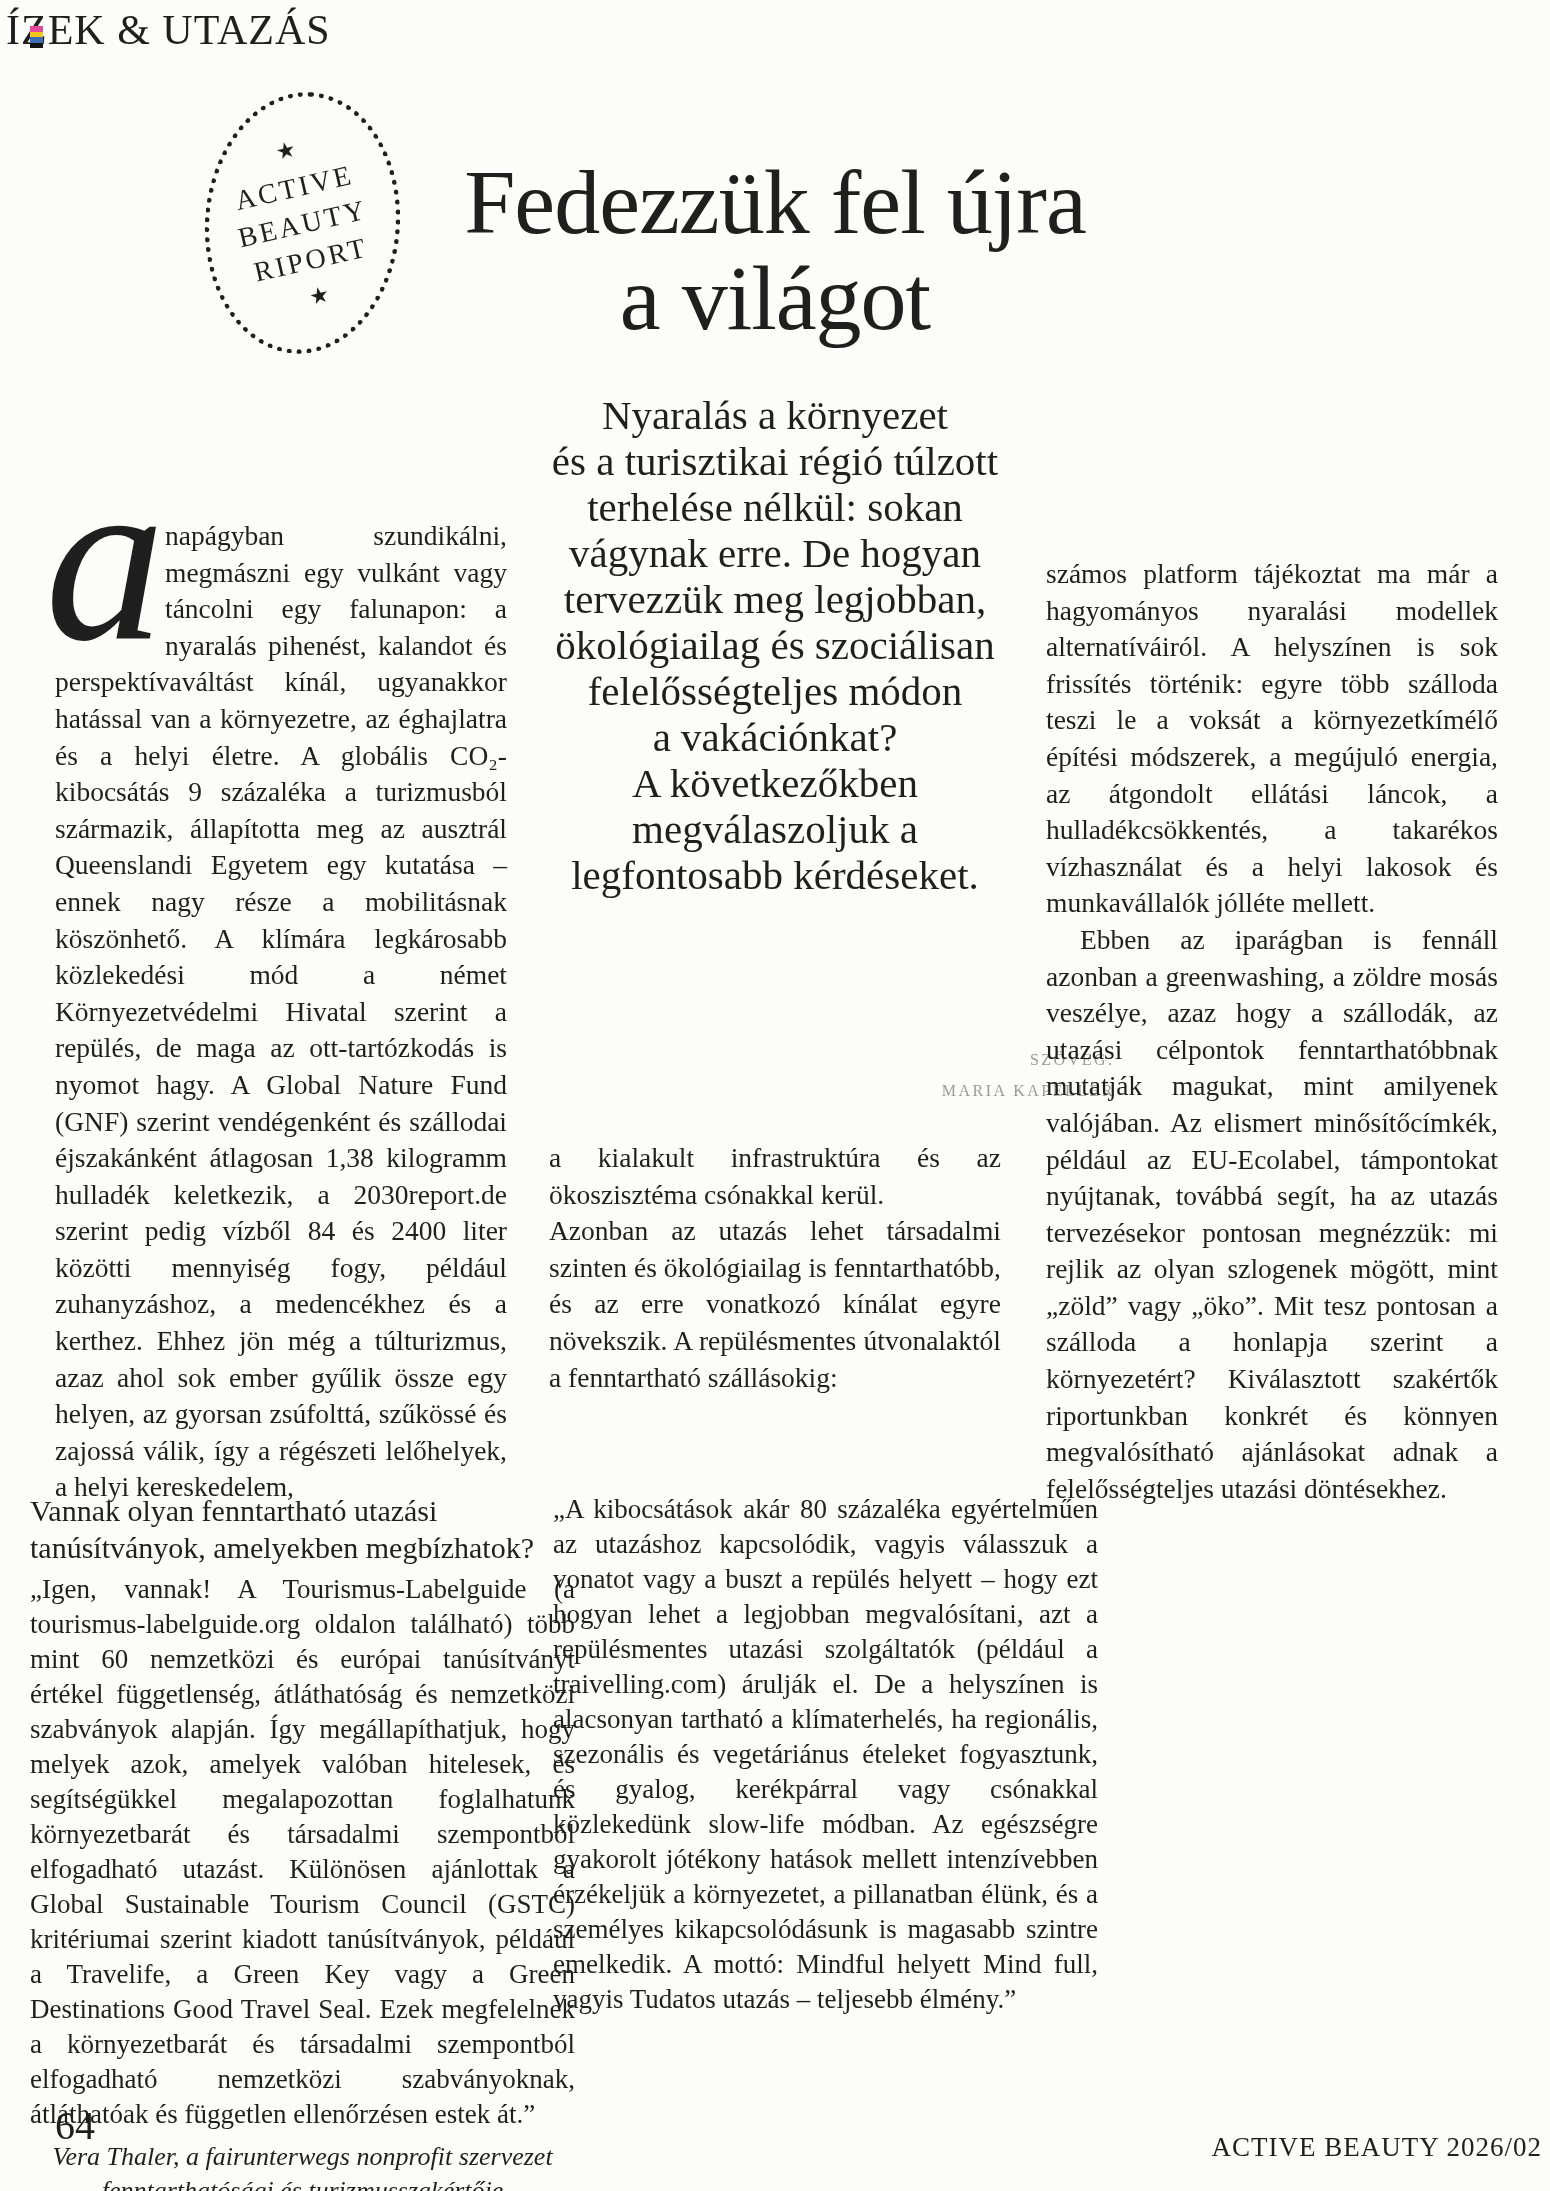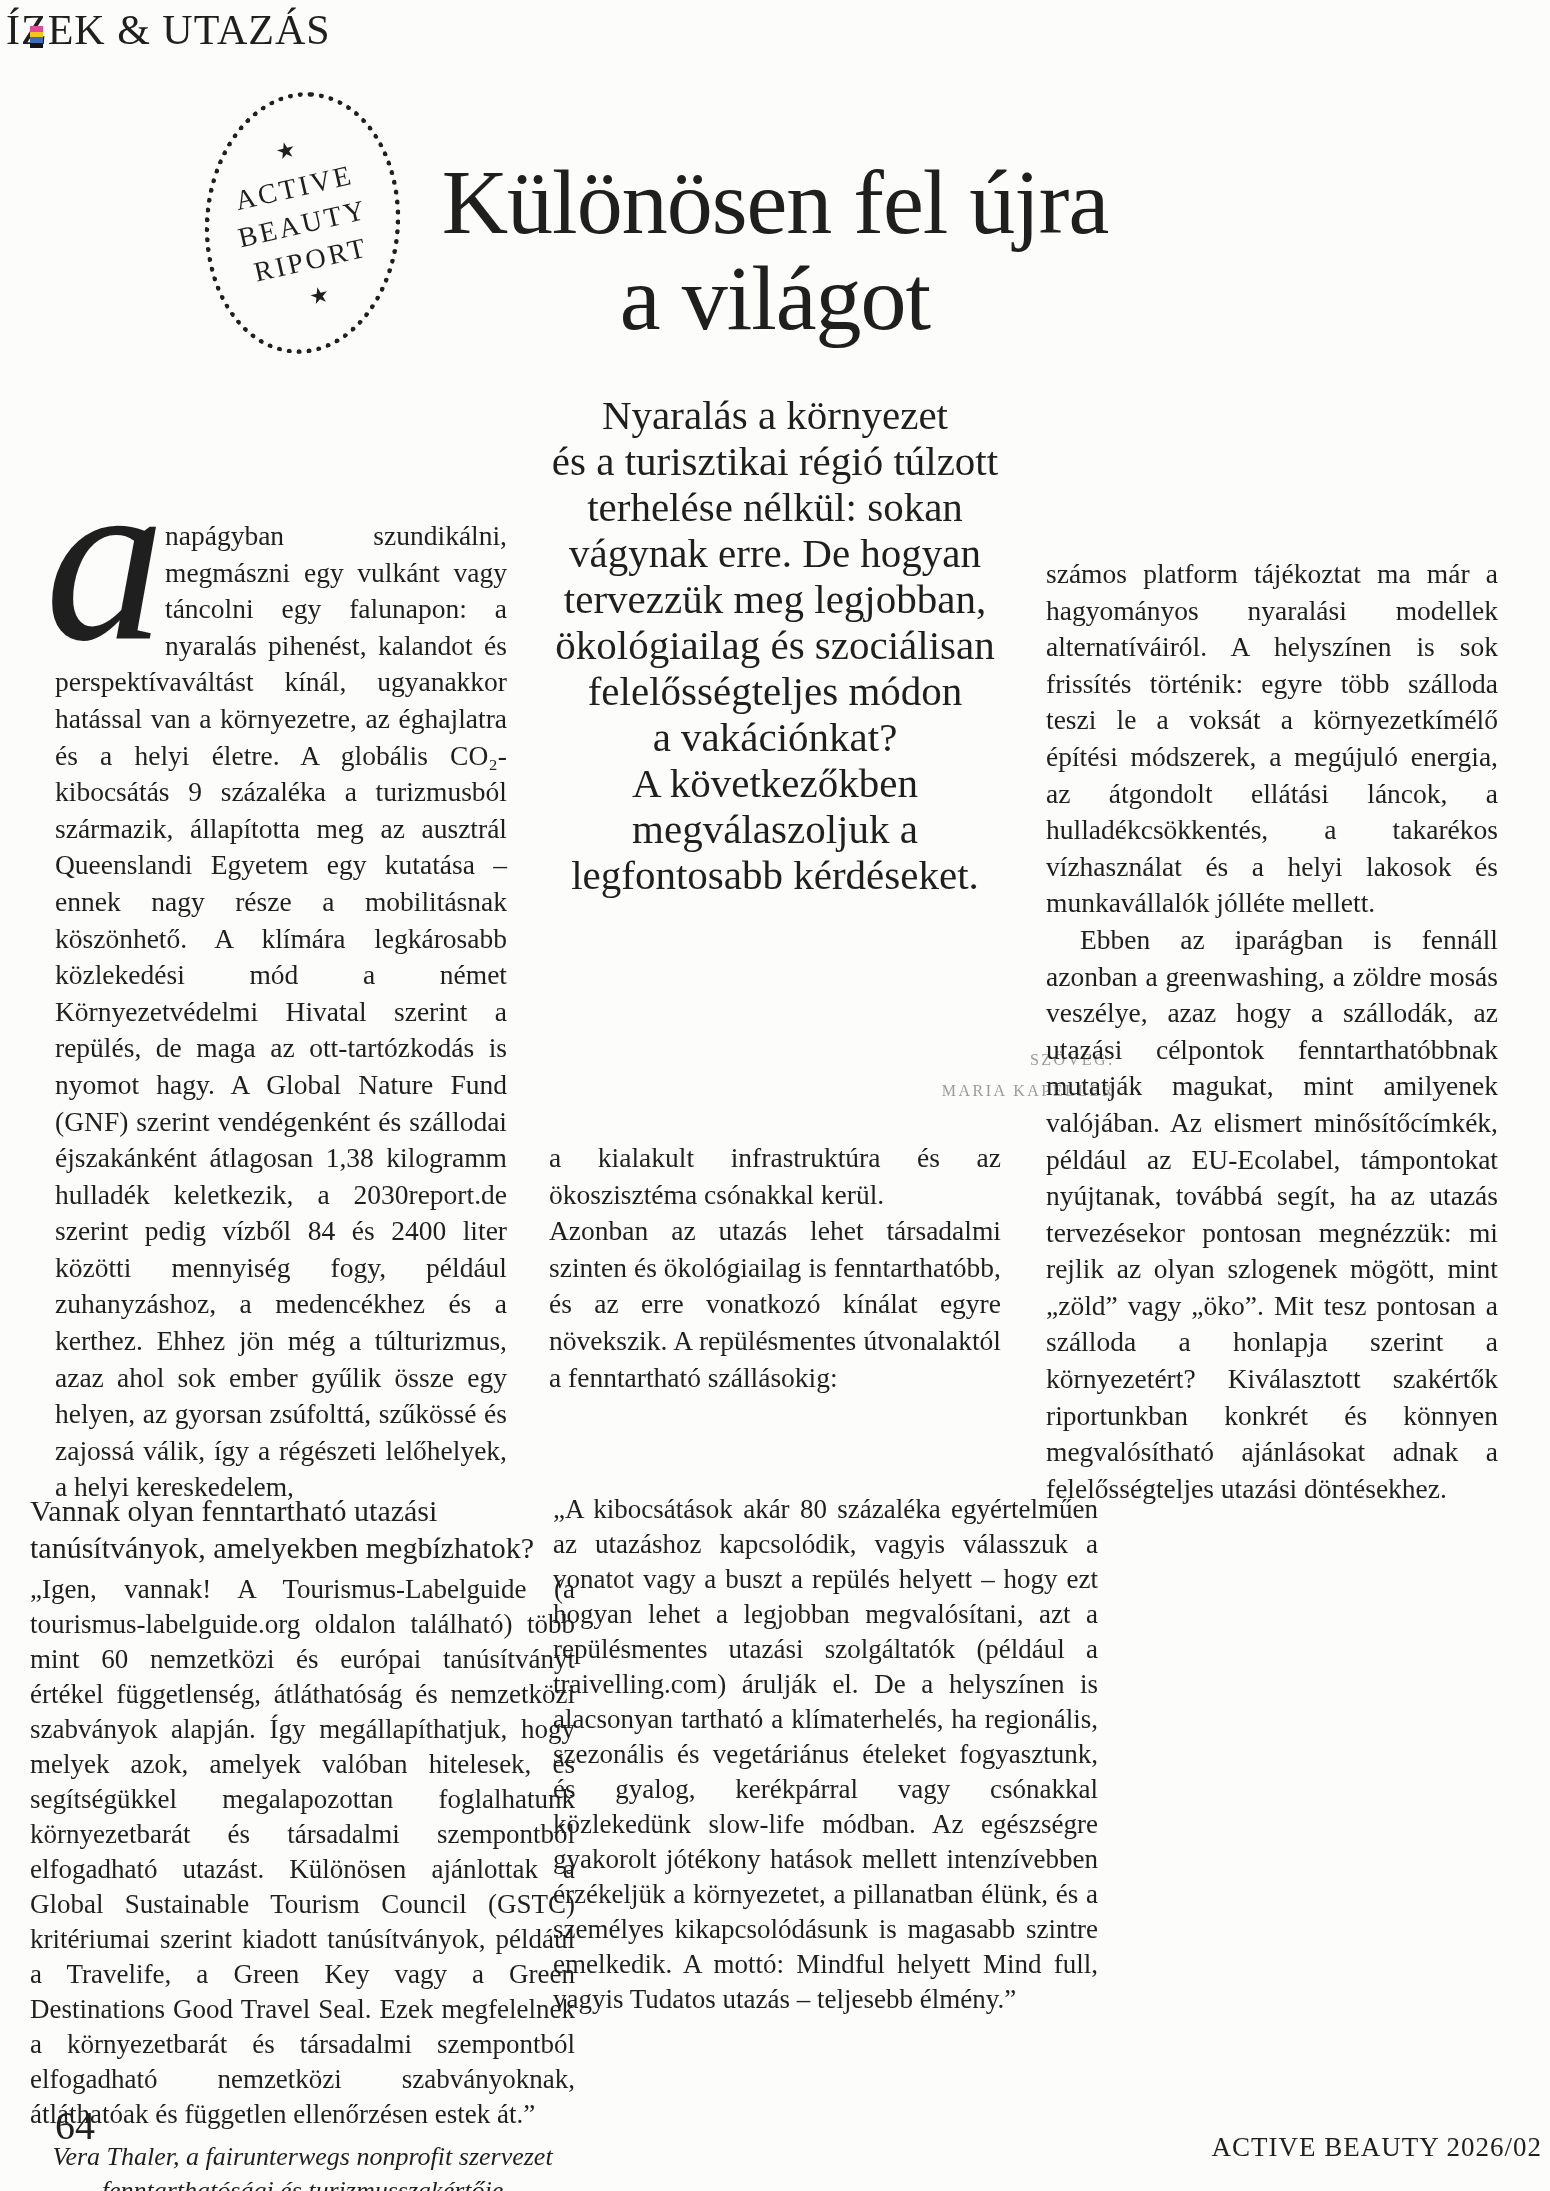--- a/index.html
+++ b/index.html
@@ -70,21 +70,21 @@
   <div class="stamp">
     <div class="stamp-rot">
       <div class="star top">★</div>
       <div class="stamp-line">ACTIVE</div>
       <div class="stamp-line">BEAUTY</div>
       <div class="stamp-line">RIPORT</div>
       <div class="star bottom">★</div>
     </div>
   </div>
 
-  <h1 class="title pre">Különösen fel újra
+  <h1 class="title pre">Fedezzük fel újra
 a világot</h1>
 
   <div class="lead pre">Nyaralás a környezet
 és a turisztikai régió túlzott
 terhelése nélkül: sokan
 vágynak erre. De hogyan
 tervezzük meg legjobban,
 ökológiailag és szociálisan
 felelősségteljes módon
 a vakációnkat?

